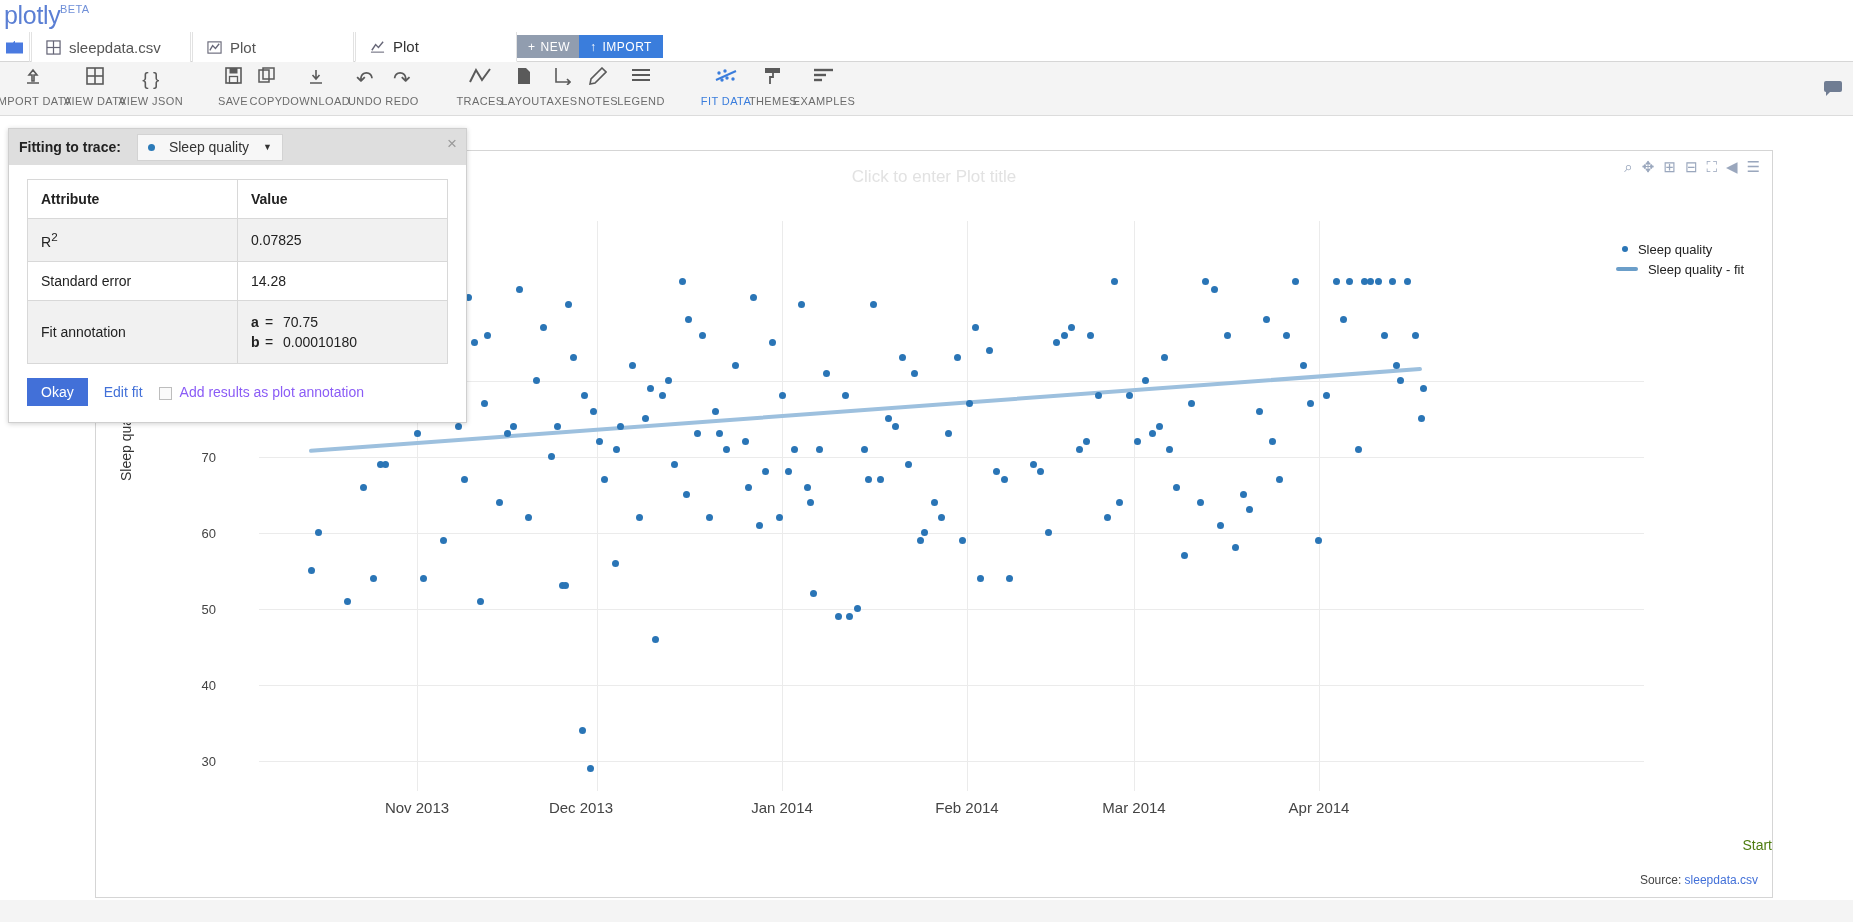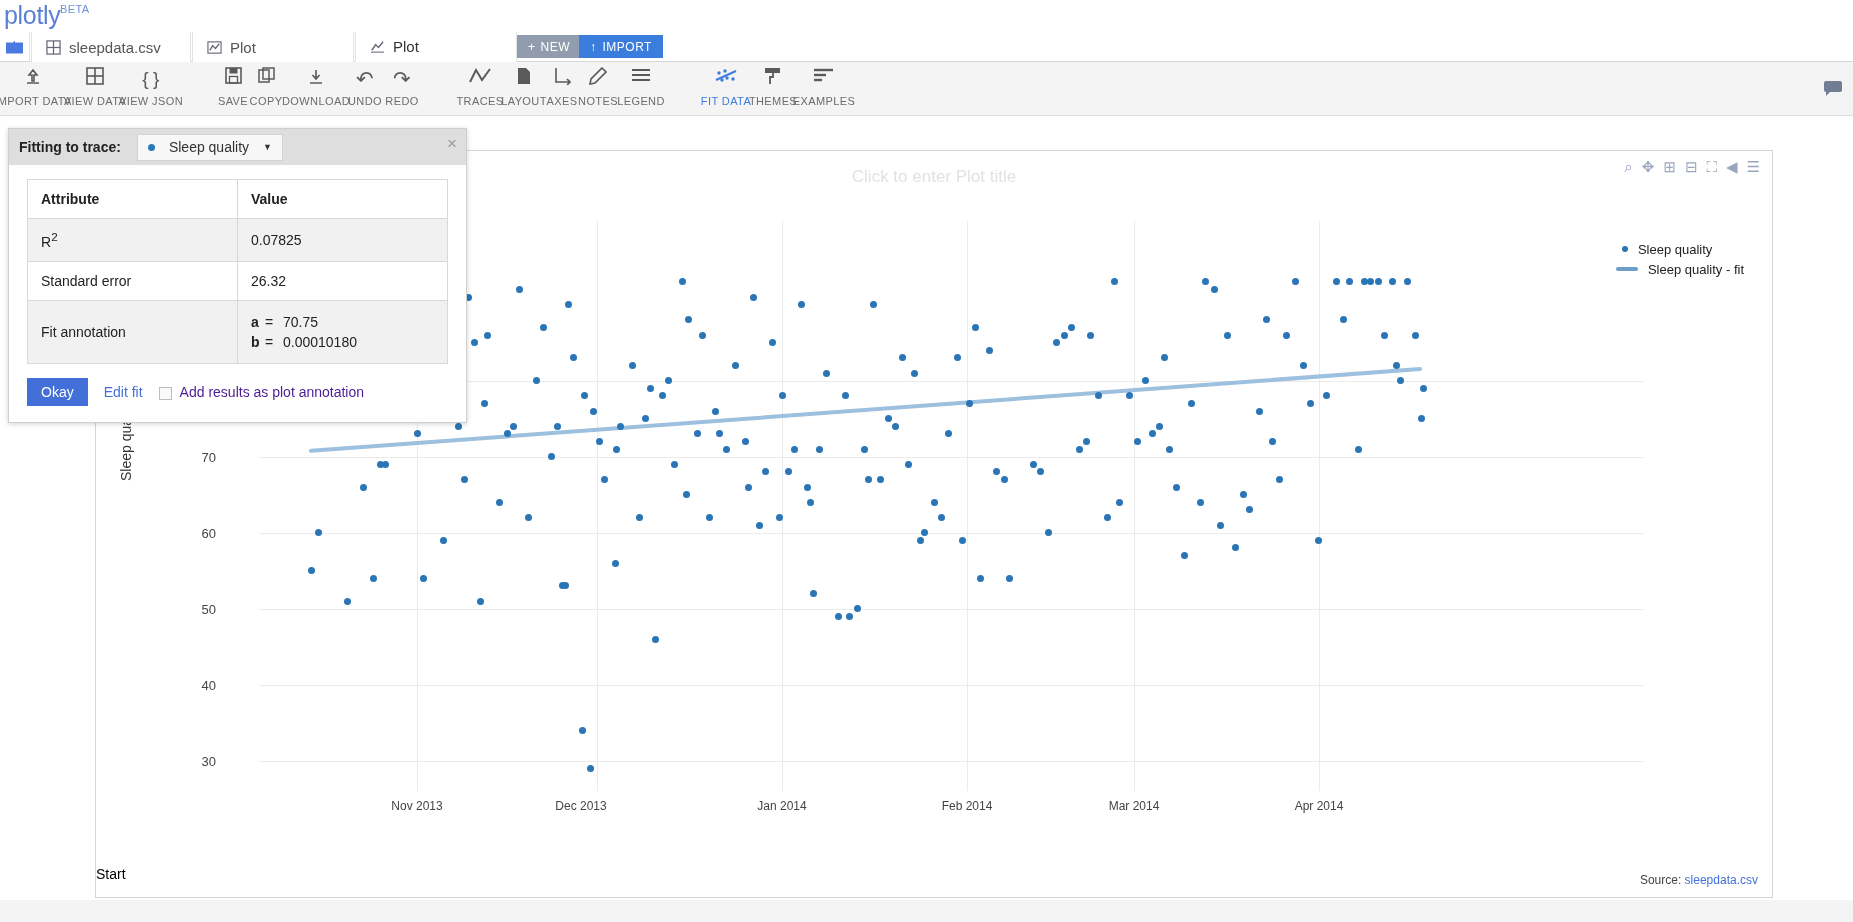--- a/index.html
+++ b/index.html
@@ -113,47 +113,47 @@
   table.fittbl td.k { width: 50%; }
   .param { font-family: "Liberation Sans", sans-serif; line-height: 1.45; }
   .param b { display: inline-block; width: 14px; }
   .param .eq { display: inline-block; width: 18px; }
   .fitdlg-ft { display: flex; align-items: center; padding: 14px 18px 16px 18px; gap: 16px; }
   .okay-btn {
     background: #4270d8; color: #fff; border: 0; font-size: 14px;
     padding: 6px 14px; cursor: pointer;
   }
   .editfit { color: #4270d8; font-size: 14px; cursor: pointer; }
-  .annot-wrap { display: flex; align-items: flex-end; gap: 8px; font-size: 14px; color: #4c1d95; }
+  .annot-wrap { display: flex; align-items: flex-end; gap: 8px; font-size: 14px; color: #8b5cf6; }
   .annot-box { width: 13px; height: 13px; border: 1px solid #bdbdbd; background: #fafafa; }
 
   
   .plotcard {
     position: absolute; left: 95px; top: 150px; width: 1678px; height: 748px;
     background: #ffffff; border: 1px solid #d5d5d5;
   }
   .modebar { position: absolute; right: 12px; top: 8px; display: flex; gap: 9px; align-items: center; }
   .modebar span { color: #9aa7bd; font-size: 15px; line-height: 1; cursor: pointer; }
   .plot-title {
     position: absolute; left: 0; right: 0; top: 16px; text-align: center;
     font-size: 17px; color: #e2e2e2;
   }
   .plotarea { position: absolute; left: 163px; top: 70px; width: 1385px; height: 570px; }
   .gridv, .gridh { position: absolute; background: #ebebeb; }
   .gridv { width: 1px; top: 0; height: 570px; }
   .gridh { height: 1px; left: 0; width: 1385px; }
   .pt { position: absolute; width: 7px; height: 7px; border-radius: 50%; background: #2a75b6; margin: -3.5px 0 0 -3.5px; }
   .fitline { position: absolute; height: 4px; background: #9dc0de; transform-origin: 0 50%; border-radius: 2px; }
   .ytick { position: absolute; right: 1556px; font-size: 13px; color: #444; transform: translateY(-50%); }
-  .xtick { position: absolute; top: 648px; font-size: 12px; color: #444; transform: translateX(-50%); }
+  .xtick { position: absolute; top: 648px; font-size: 15px; color: #444; transform: translateX(-50%); }
   .ytitle {
     position: absolute; left: 22px; top: 330px; font-size: 14px; color: #333;
     transform: rotate(-90deg); transform-origin: 0 0; white-space: nowrap;
   }
-  .xtitle { position: absolute; left: 0; right: 0; top: 715px; text-align: left; font-size: 14px; color: #000000; }
+  .xtitle { position: absolute; left: 0; right: 0; top: 686px; text-align: right; font-size: 14px; color: #4d7c0f; }
   .plot-legend { position: absolute; right: 28px; top: 88px; font-size: 13px; color: #222; }
   .leg-row { display: flex; align-items: center; gap: 10px; height: 20px; }
   .leg-dot { width: 6px; height: 6px; border-radius: 50%; background: #2a75b6; margin-left: 6px; }
   .leg-line { width: 22px; height: 4px; background: #6b9ec9; border-radius: 2px; }
   .source-note { position: absolute; right: 14px; bottom: 10px; font-size: 12px; color: #444; }
   .source-note a { color: #4270d8; text-decoration: none; }
   .bottombar { position: absolute; left: 0; bottom: 0; width: 1853px; height: 22px; background: #f4f4f4; }
 </style>
 </head>
 <body>
@@ -605,21 +605,21 @@
           <th>Value</th>
         </tr>
       </thead>
       <tbody>
         <tr class="alt">
           <td class="k">R<sup>2</sup></td>
           <td>0.07825</td>
         </tr>
         <tr>
           <td class="k">Standard error</td>
-          <td>26.32</td>
+          <td>14.28</td>
         </tr>
         <tr class="alt">
           <td class="k">Fit annotation</td>
           <td>
             <div class="param">
               <b>a</b><span class="eq">=</span><span>70.75</span>
             </div>
             <div class="param">
               <b>b</b><span class="eq">=</span><span>0.00010180</span>
             </div>

